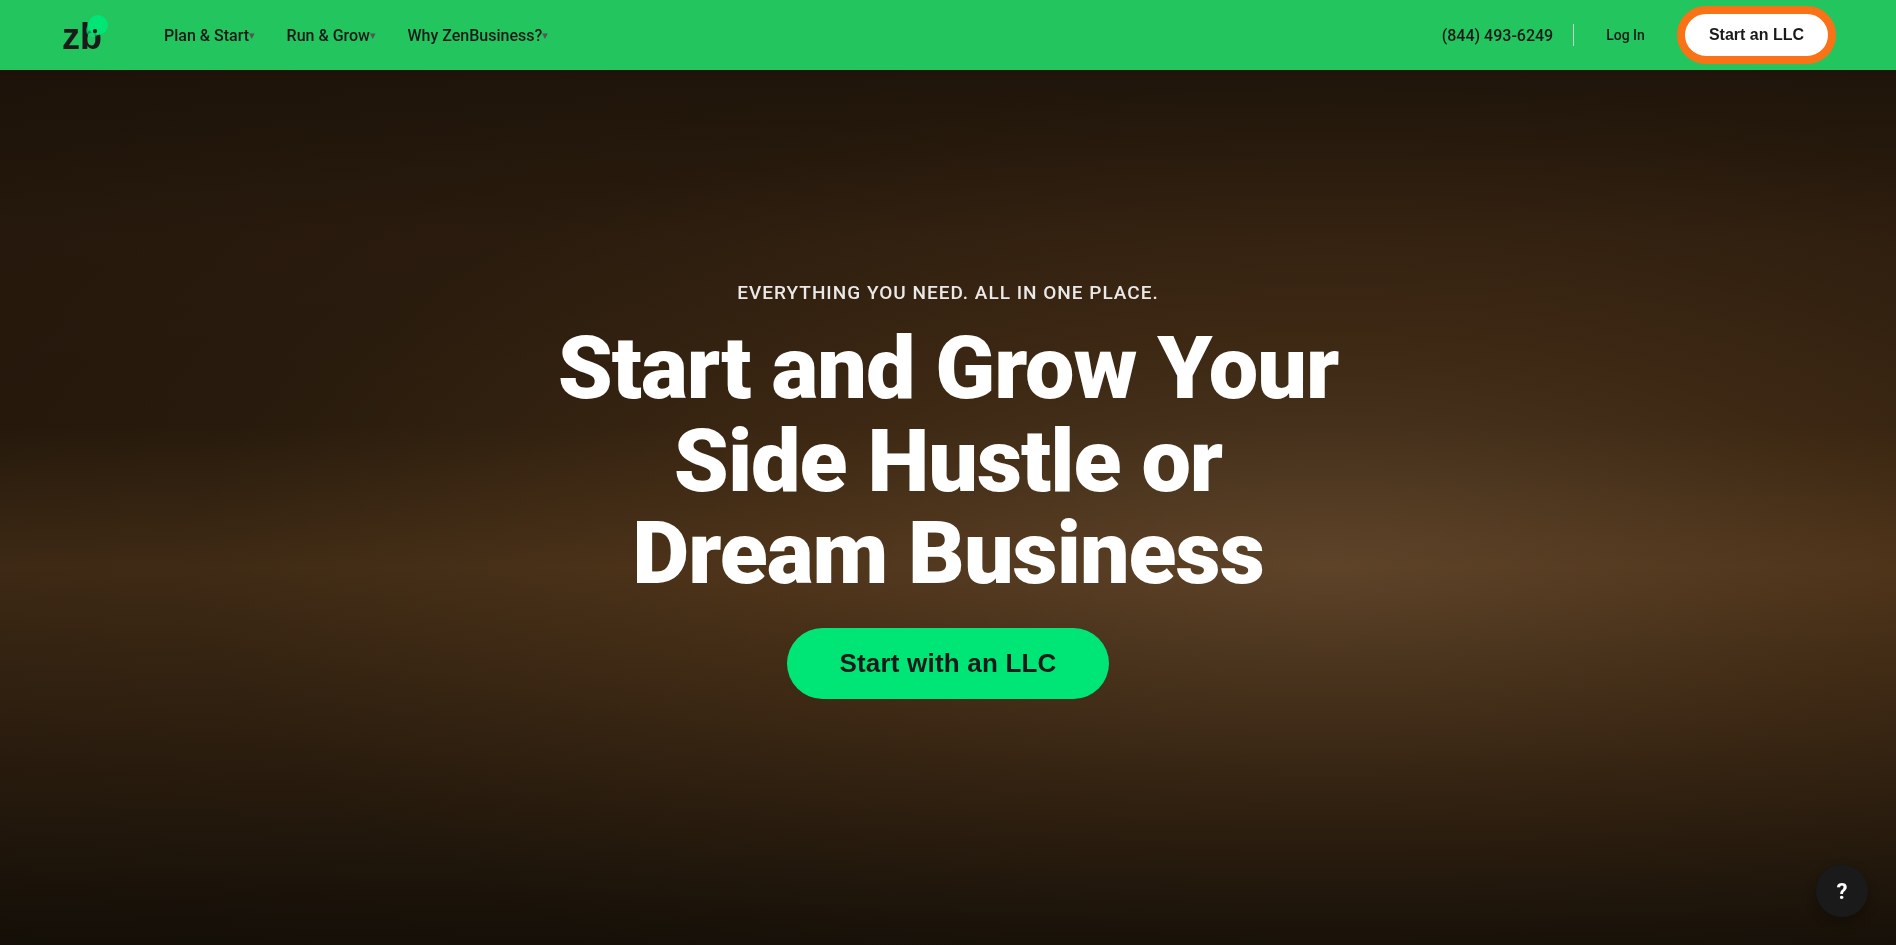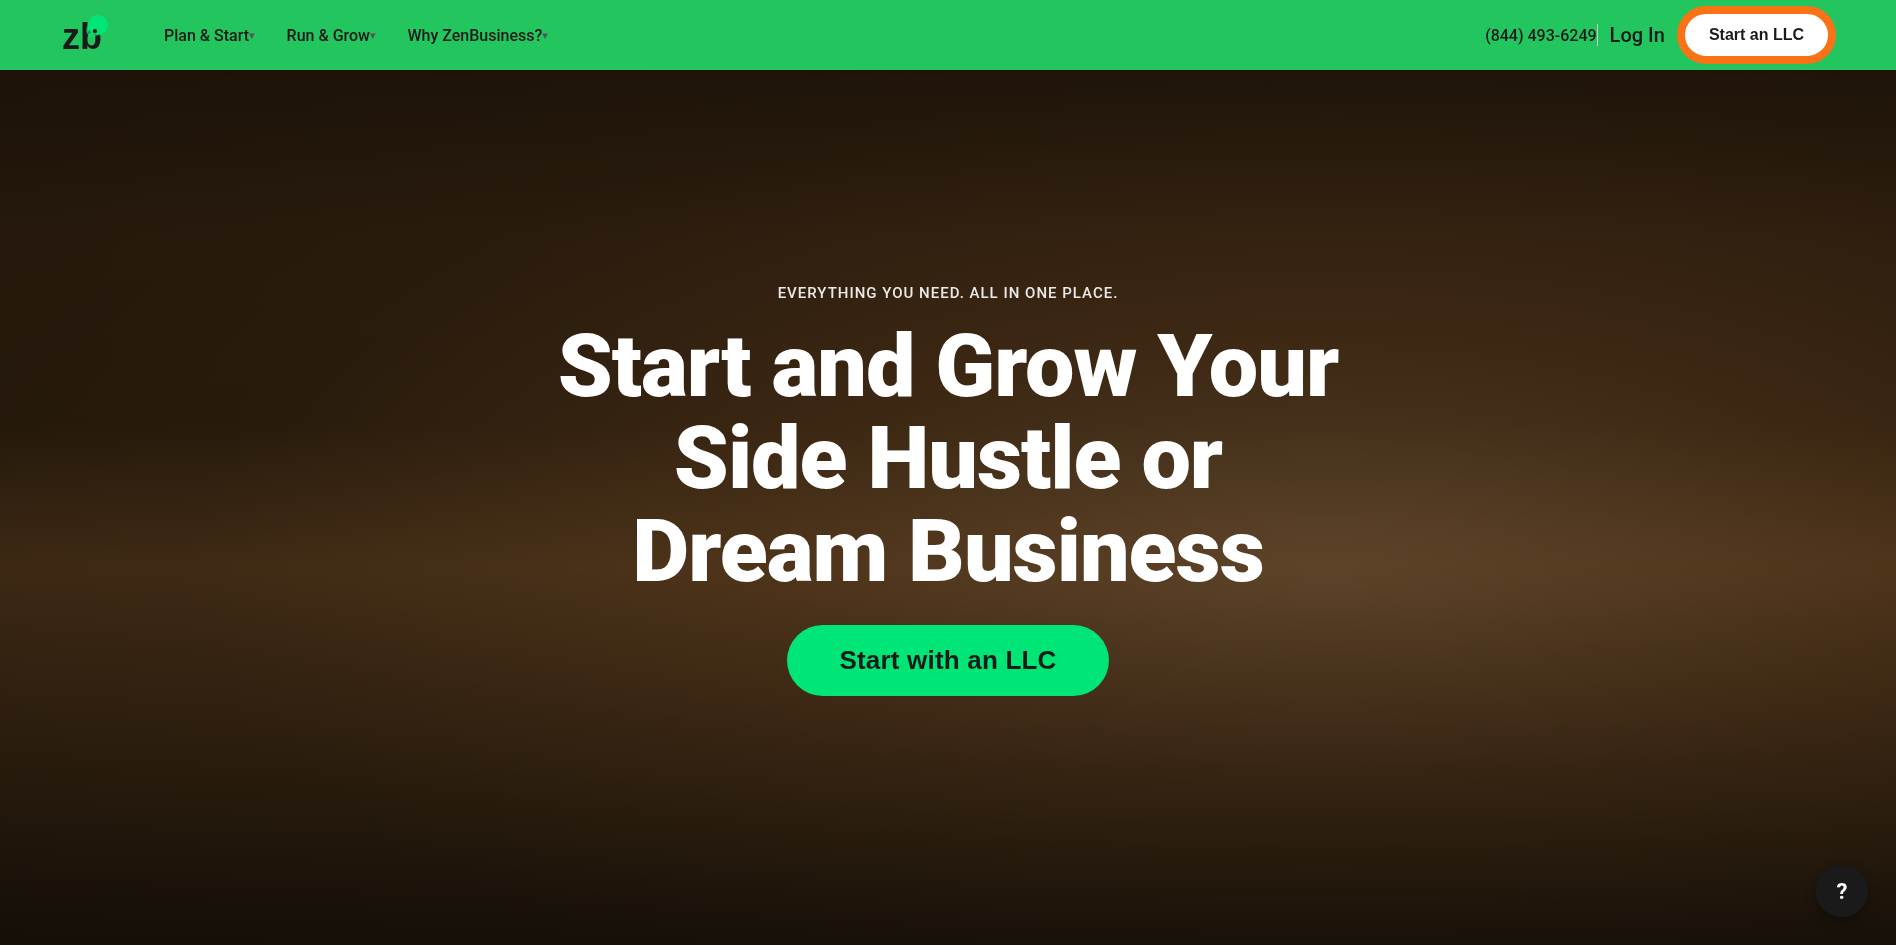--- a/index.html
+++ b/index.html
@@ -64,36 +64,37 @@
     }
 
     .chevron {
       font-size: 11px;
       color: #555;
     }
 
     .navbar-right {
       display: flex;
       align-items: center;
+      gap: 20px;
     }
 
     .phone-number {
       font-size: 16px;
       font-weight: 500;
       color: #1a1a1a;
     }
 
     .divider {
       width: 1px;
       height: 22px;
       background: #ccc;
     }
 
     .login-btn {
-      font-size: 20px;
+      font-size: 14px;
       font-weight: 500;
       color: #1a1a1a;
       cursor: pointer;
       padding: 8px 12px;
       border-radius: 6px;
       transition: background 0.2s;
     }
 
     .start-llc-btn {
       padding: 12px 24px;
@@ -153,21 +154,21 @@
       position: relative;
       z-index: 10;
       text-align: center;
       color: #ffffff;
       max-width: 900px;
       padding: 0 40px;
       margin-top: 35px;
     }
 
     .hero-eyebrow {
-      font-size: 15px;
+      font-size: 19px;
       font-weight: 500;
       letter-spacing: 1px;
       color: rgba(255,255,255,0.9);
       margin-bottom: 18px;
       text-transform: uppercase;
     }
 
     .hero-title {
       font-size: 88px;
       font-weight: 900;

